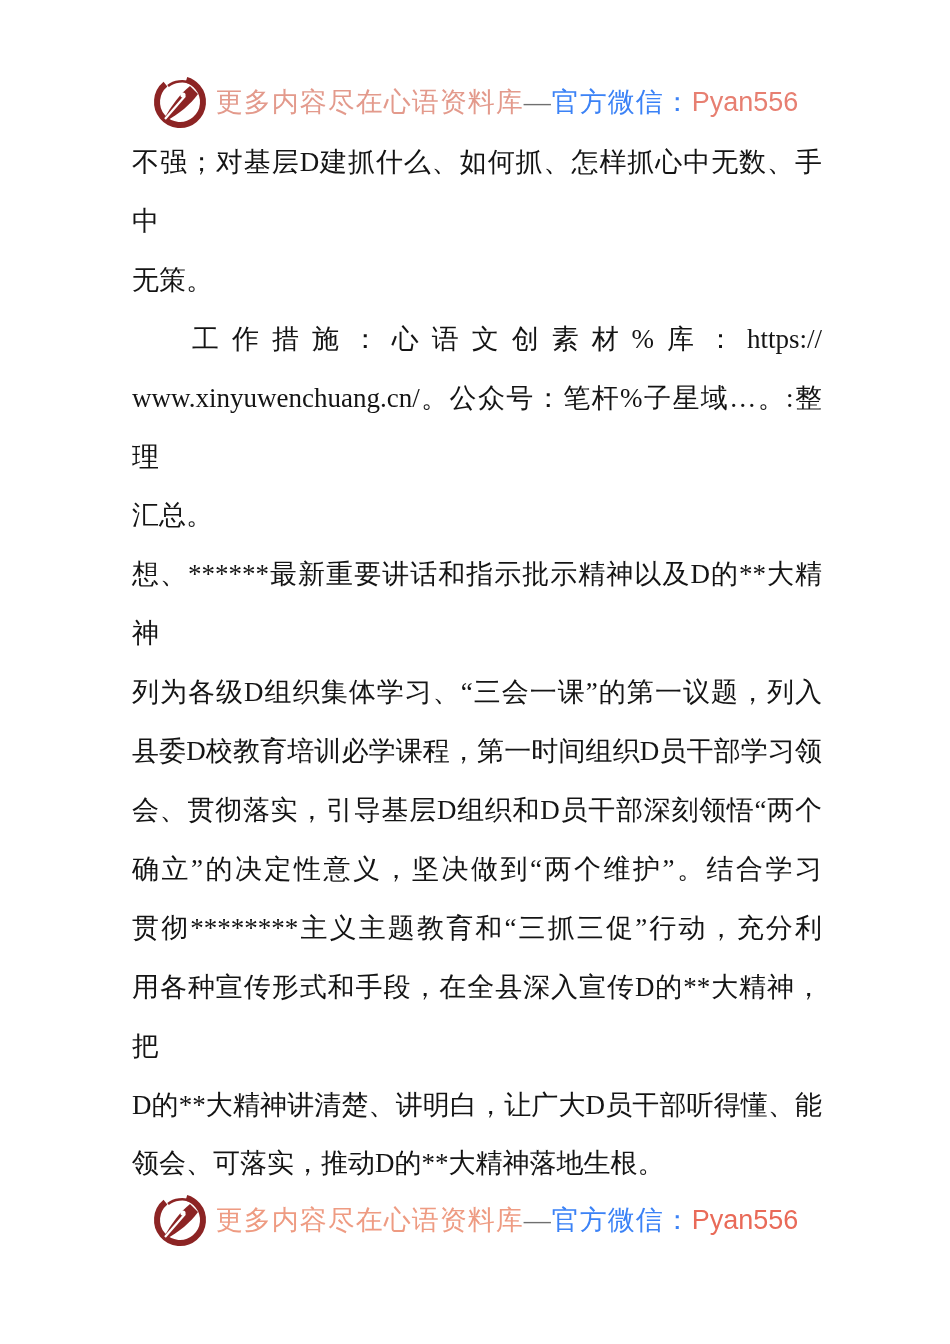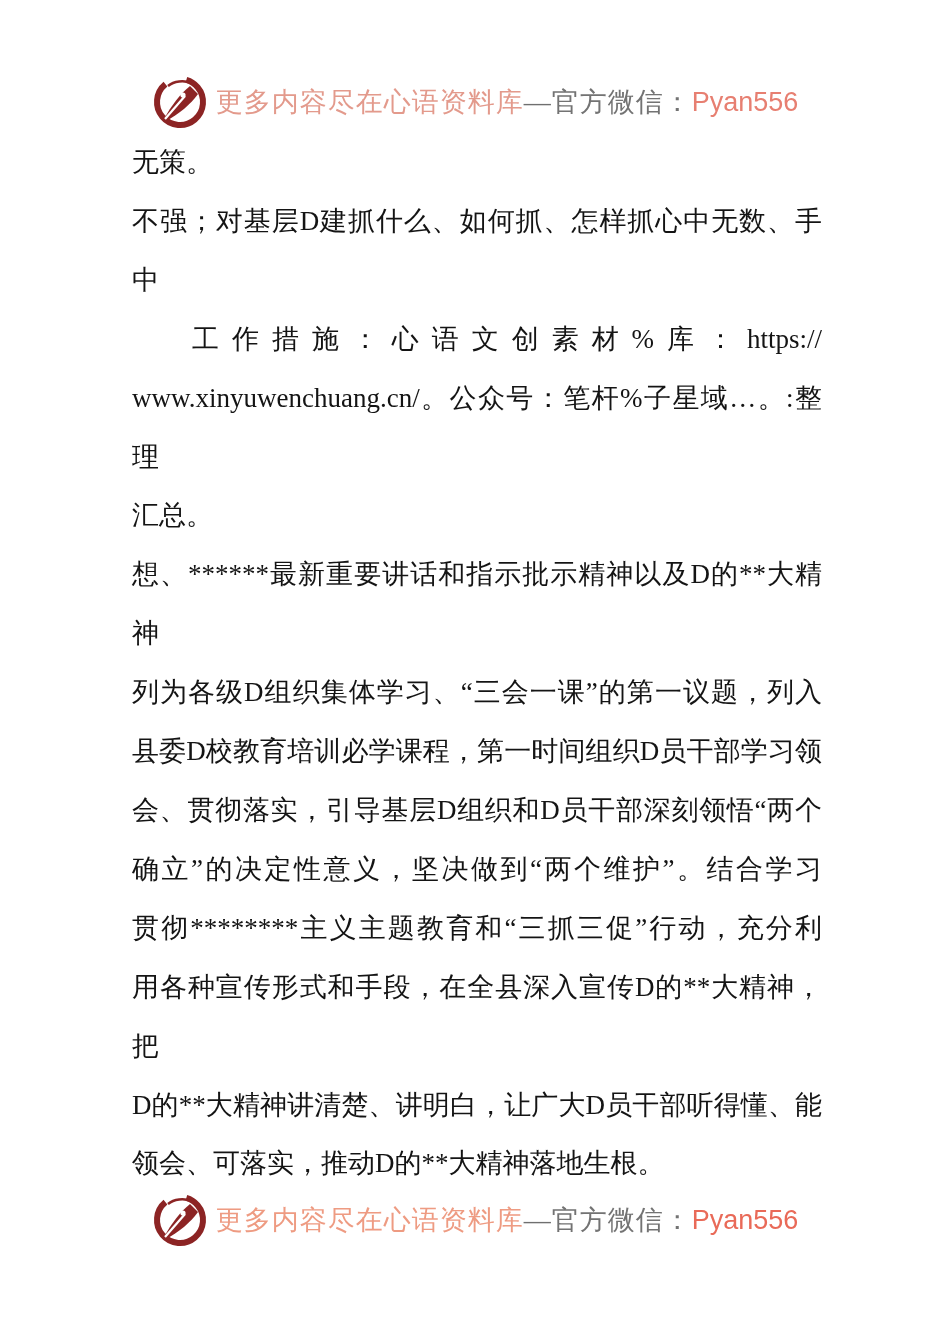--- a/index.html
+++ b/index.html
@@ -16,21 +16,21 @@
     gap:8px;
     white-space:nowrap;
   }
   .wm-header { top:74px; }
   .wm-footer { top:1192px; }
   .wm-logo { width:56px; height:56px; flex:0 0 auto; }
   .wm-text { font-size:27px; letter-spacing:1px; }
   .wm-header .wm-brand { color:#e39a8c; }
   .wm-footer .wm-brand { color:#ee9b82; }
   .wm-dash { color:#6f6f6f; }
-  .wm-label { color:#737373; }
+  .wm-label { color:#3b82f6; }
   .wm-id { font-family:"Liberation Sans","DejaVu Sans",sans-serif; letter-spacing:0;margin-top:44px; }
   .wm-header .wm-id { color:#e77f71; }
   .wm-footer .wm-id { color:#e96a58; }
 
   .doc {
     position:absolute;
     left:132px; top:133px; width:690px;
     font-size:27px;
     line-height:58.9px;
     color:#141414;
@@ -55,22 +55,22 @@
       <path d="M13 45 L33 22" stroke="#ffffff" stroke-width="2.2" fill="none"></path>
       <circle cx="31" cy="21" r="2.6" fill="#ffffff"></circle>
       <path d="M16 12 C22 7 32 6 39 9" stroke="#8c2424" stroke-width="2.5" fill="none"></path>
     </svg>
     <span class="wm-text">
       <span class="wm-brand">更多内容尽在心语资料库</span><span class="wm-dash">—</span><span class="wm-label">官方微信：</span><span class="wm-id">Pyan556</span>
     </span>
   </div>
 
   <div class="doc">
+    <div class="ln">不强；对基层D建抓什么、如何抓、怎样抓心中无数、手中</div>
     <div class="ln last">无策。</div>
-    <div class="ln">不强；对基层D建抓什么、如何抓、怎样抓心中无数、手中</div>
     <div class="ln indent">工作措施：心语文创素材%库：https://</div>
     <div class="ln">www.xinyuwenchuang.cn/。公众号：笔杆%子星域…。:整理</div>
     <div class="ln last">汇总。</div>
     <div class="ln">想、******最新重要讲话和指示批示精神以及D的**大精神</div>
     <div class="ln">列为各级D组织集体学习、“三会一课”的第一议题，列入</div>
     <div class="ln">县委D校教育培训必学课程，第一时间组织D员干部学习领</div>
     <div class="ln">会、贯彻落实，引导基层D组织和D员干部深刻领悟“两个</div>
     <div class="ln">确立”的决定性意义，坚决做到“两个维护”。结合学习</div>
     <div class="ln">贯彻********主义主题教育和“三抓三促”行动，充分利</div>
     <div class="ln">用各种宣传形式和手段，在全县深入宣传D的**大精神，把</div>

